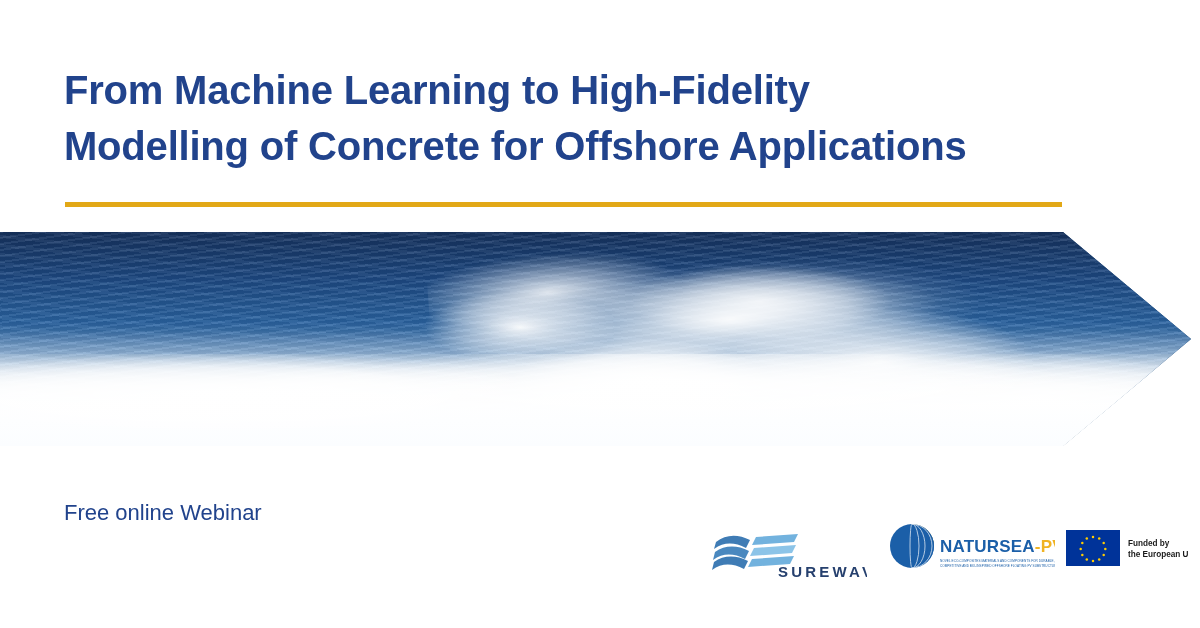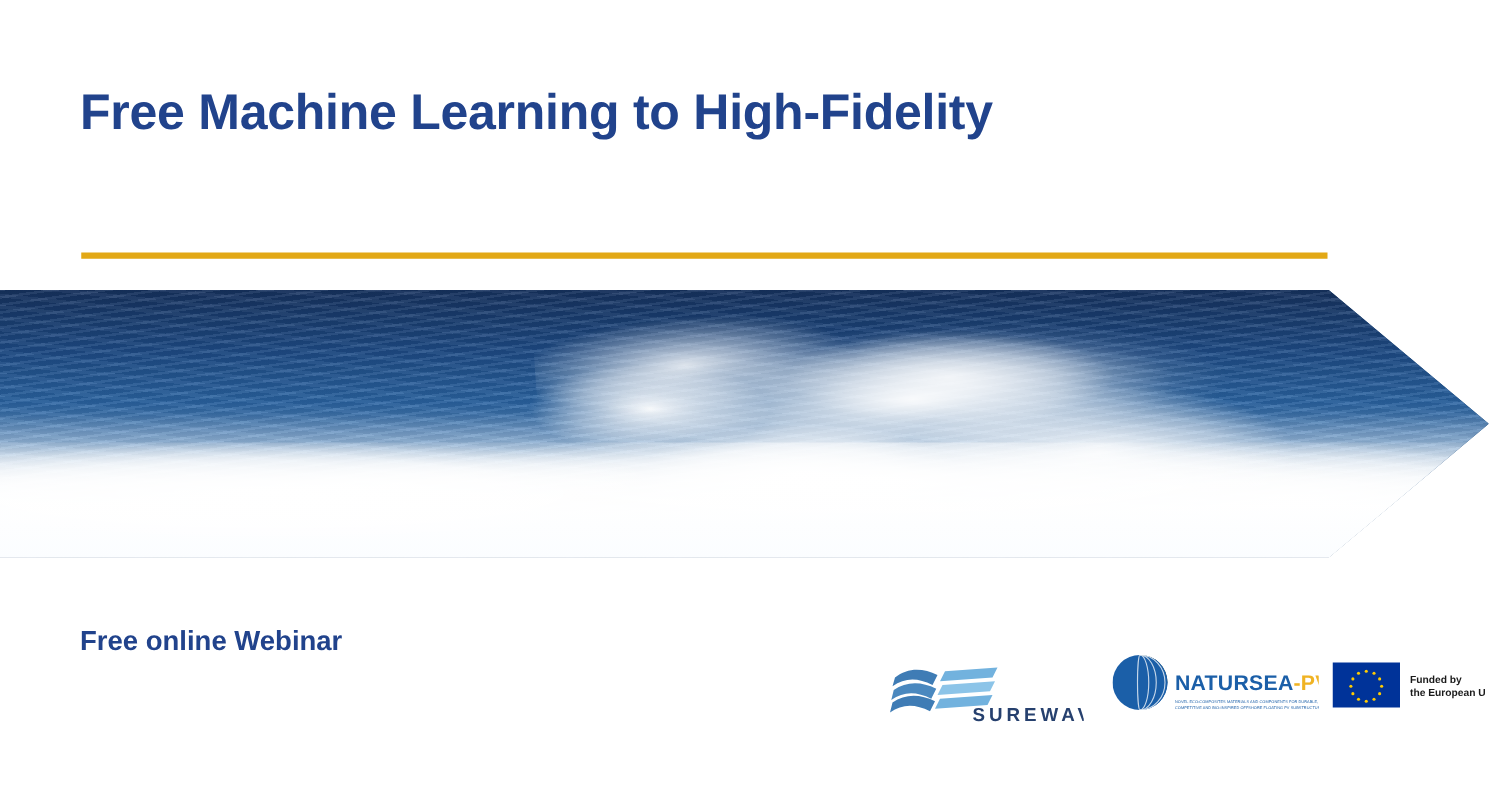--- a/index.html
+++ b/index.html
@@ -127,21 +127,21 @@
     left: 0;
     top: 488px;
     width: 1200px;
     height: 110px;
   }
   .webinar-info {
     position: absolute;
     left: 64px;
     top: 8px;
     color: #21438c;
-    font-weight: bold;
+    font-weight: normal;
     font-size: 22px;
     line-height: 34px;
     white-space: nowrap;
   }
   .site-url {
     position: absolute;
     left: 502px;
     top: 42px;
     color: #21438c;
     font-weight: bold;
@@ -170,21 +170,22 @@
     top: 528px;
     width: 122px;
     height: 42px;
   }
   .logo-surewave svg, .logo-natursea svg, .logo-eu svg { display: block; }
 </style>
 </head>
 <body>
 
 <div class="title-block">
-  <div class="title-line">Free Machine Learning to High-Fidelity</div>
+  <div class="title-line">From Machine Learning to High-Fidelity</div>
+  <div class="title-line">Modelling of Concrete for Offshore Applications</div>
 </div>
 
 <div class="divider"></div>
 
 <div class="hero">
   <div class="hero-art"></div>
   <div class="hero-crest"></div>
   <div class="hero-foam-edge"></div>
 </div>
 

